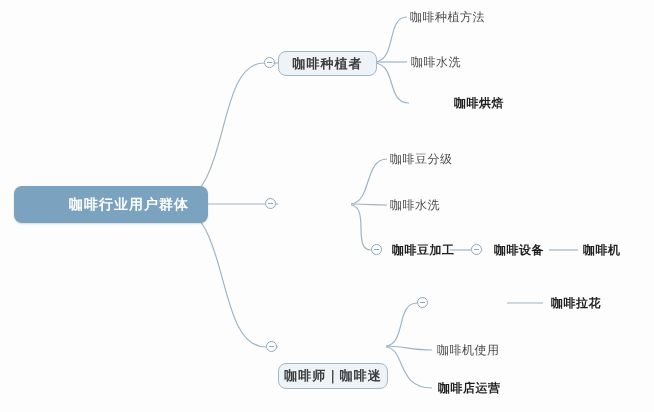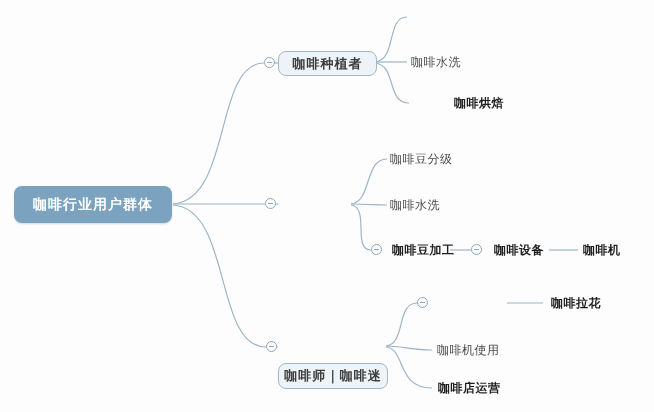--- a/index.html
+++ b/index.html
@@ -8,21 +8,21 @@
     background:var(--background,#fdfdfd);
     font-family:"DejaVu Sans","Liberation Sans",sans-serif;
     overflow:hidden;
     border-bottom:1px solid #d6d6d6;
   }
   .links{position:absolute;left:0;top:0;width:654px;height:412px;}
   .root-node{
     position:absolute;display:flex;align-items:center;justify-content:center;
     background:var(--root-fill,#7ba2bf);color:var(--root-text,#ffffff);
     font-weight:bold;font-size:14px;letter-spacing:1px;border-radius:8px;
-    box-shadow:0 1px 2px rgba(0,0,0,.15);cursor:pointer;
+    box-shadow:0 1px 2px rgba(0,0,0,.15);cursor:pointer;padding-left:36px;
   }
   .topic{
     position:absolute;display:flex;align-items:center;justify-content:center;
     background:var(--branch-fill,#eef3f7);
     border:1px solid var(--branch-border,#9fb8ca);
     border-radius:8px;color:var(--branch-text,#3c3c3c);
     font-weight:bold;font-size:13px;letter-spacing:1px;cursor:pointer;white-space:nowrap;
   }
   .leaf{
     position:absolute;transform:translateY(-50%);
@@ -79,20 +79,21 @@
   <div class="toggle" style="left:264px;top:57px;"></div>
   <div class="toggle" style="left:265px;top:198px;"></div>
   <div class="toggle" style="left:266px;top:341px;"></div>
   <div class="toggle" style="left:371px;top:244px;"></div>
   <div class="toggle" style="left:471px;top:244px;"></div>
   <div class="toggle" style="left:417px;top:297px;"></div>
 
   <div class="topic" style="left:278px;top:51px;width:97px;height:23px;">咖啡种植者</div>
   <div class="topic" style="left:278px;top:334px;width:108px;height:24px;margin-top:29px;">咖啡师｜咖啡迷</div>
 
+  <span class="leaf" style="left:410px;top:17px;">咖啡种植方法</span>
   <span class="leaf" style="left:411px;top:62px;">咖啡水洗</span>
   <span class="leaf em" style="left:412px;top:103px;padding-left:42px;">咖啡烘焙</span>
 
   <span class="leaf" style="left:390px;top:159px;">咖啡豆分级</span>
   <span class="leaf" style="left:390px;top:205px;">咖啡水洗</span>
   <span class="leaf em" style="left:392px;top:250px;">咖啡豆加工</span>
   <span class="leaf em" style="left:494px;top:250px;">咖啡设备</span>
   <span class="leaf em" style="left:583px;top:250px;">咖啡机</span>
 
   <span class="leaf em" style="left:551px;top:303px;">咖啡拉花</span>

